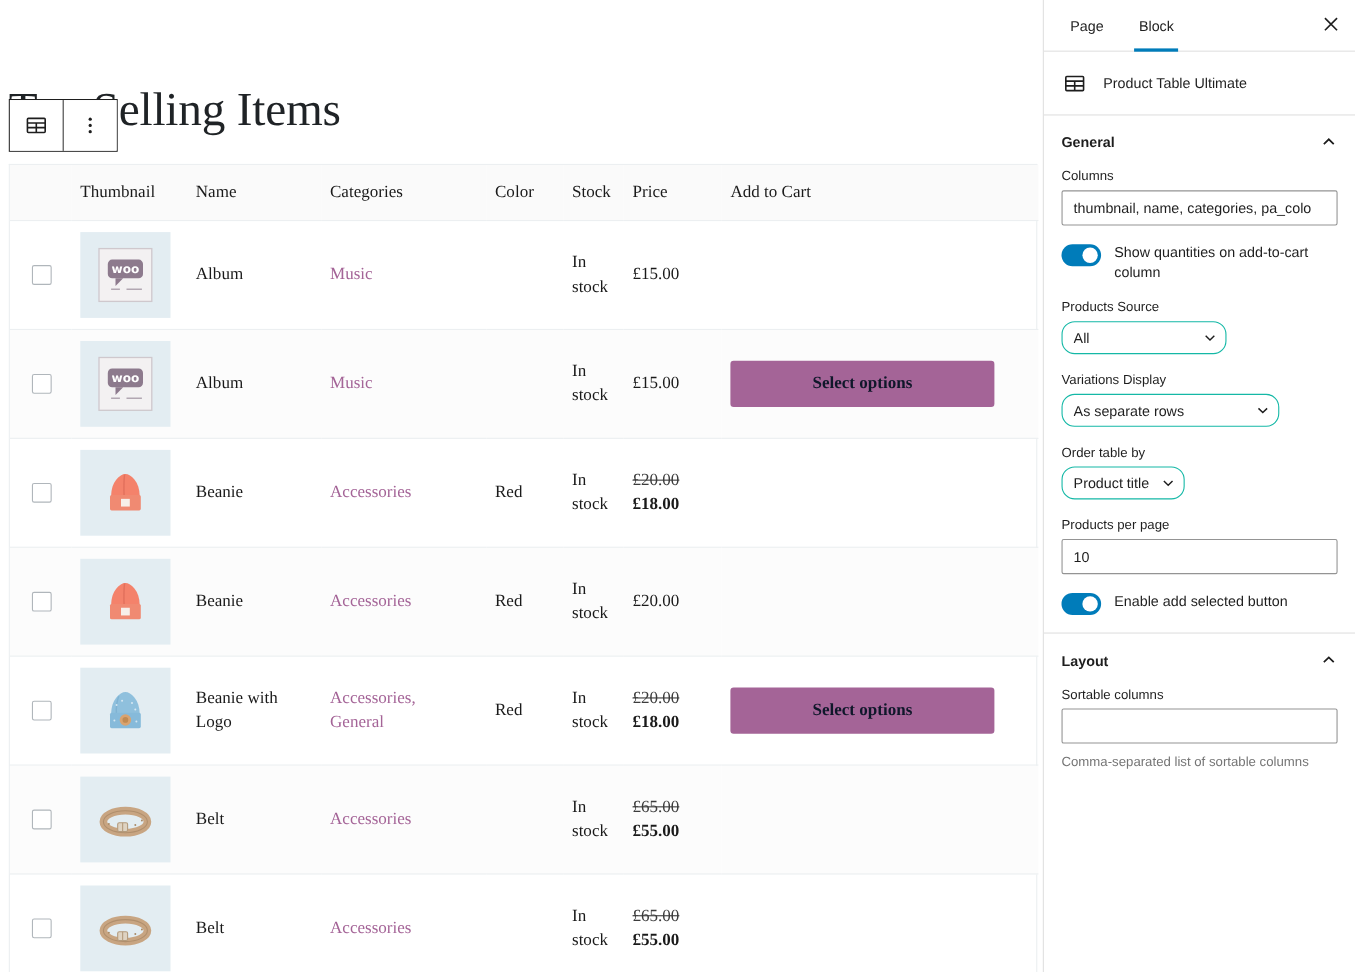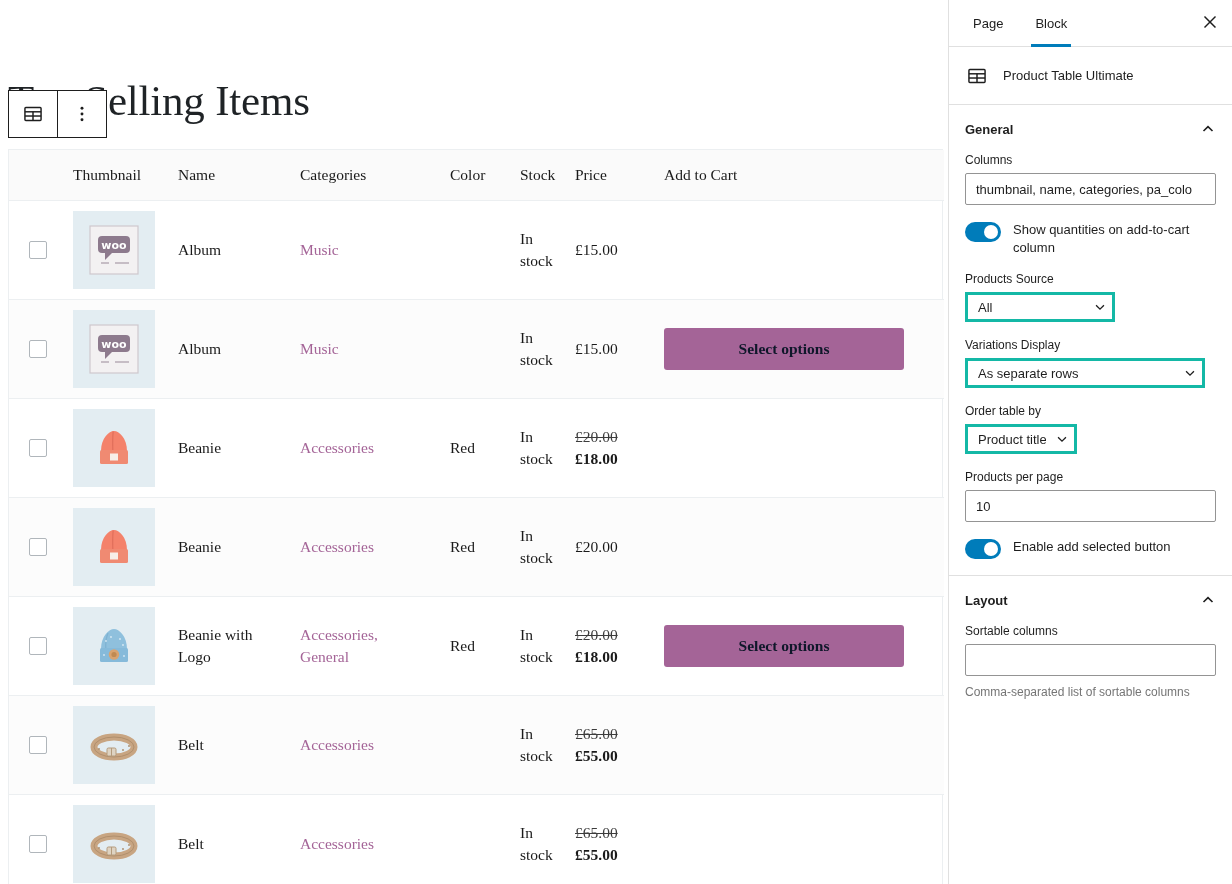--- a/index.html
+++ b/index.html
@@ -270,42 +270,42 @@
     color: #1e1e1e;
     font-family: "Liberation Sans", sans-serif;
     background: #fff;
     outline: none;
   }
   .txt-input::placeholder { color:#757575; }
 
   .select-wrap { position: relative; display: inline-block; }
   .sel-input {
     height: 30px;
-    border: 3px solid #14b8a6;
-    border-radius: 0;
+    border: 1px solid #14b8a6;
+    border-radius: 12px;
     padding: 0 28px 0 10px;
     font-size: 13px;
     color: #1e1e1e;
     font-family: "Liberation Sans", sans-serif;
     background: #fff;
     appearance: none;
     -webkit-appearance: none;
     outline: none;
     cursor: pointer;
   }
   .sel-arrow {
     position: absolute;
     right: 8px; top: 50%;
     transform: translateY(-50%);
     pointer-events: none;
     color: #1e1e1e;
     display: flex;
   }
   .w-150 { width: 150px; }
-  .w-198 { width: 240px; }
+  .w-198 { width: 198px; }
   .w-112 { width: 112px; }
   .w-104 { width: 104px; }
 
   .toggle-row {
     display: flex;
     align-items: flex-start;
     gap: 12px;
     margin-bottom: 16px;
   }
   .toggle {

